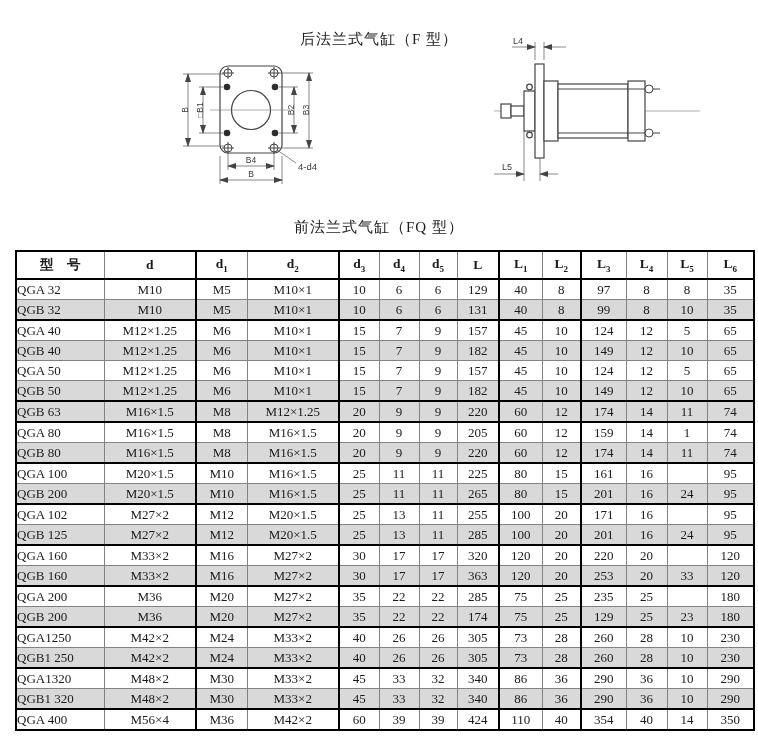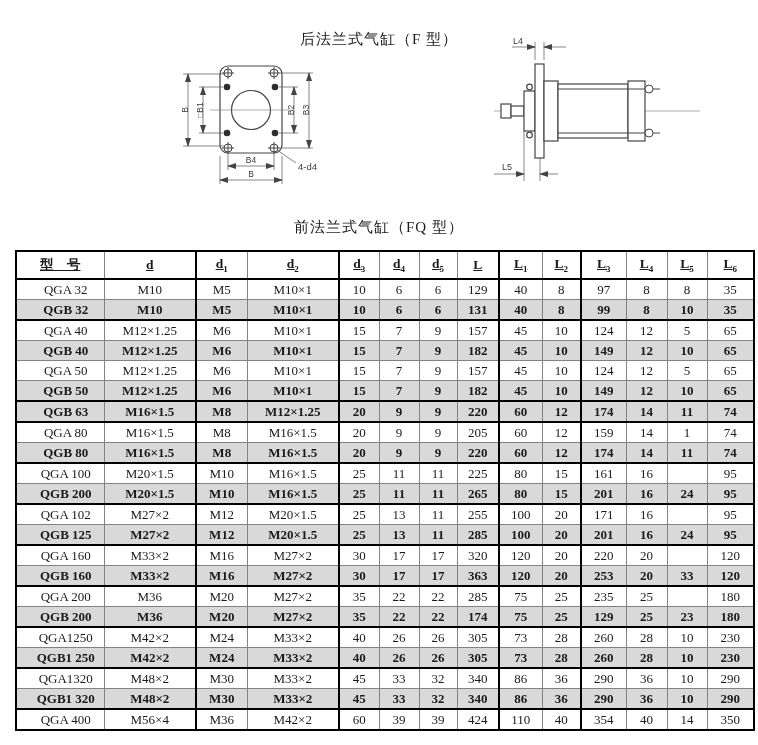--- a/index.html
+++ b/index.html
@@ -12,30 +12,30 @@
   
   svg text{font-family:"Liberation Sans","DejaVu Sans",sans-serif;fill:#3c3c3c;}
   #front-svg{position:absolute;left:160px;top:42px;}
   #side-svg{position:absolute;left:476px;top:34px;}
   
   #spec-table{position:absolute;left:15px;top:250px;width:738px;
               border-collapse:collapse;table-layout:fixed;
               border:2px solid #000;font-size:13px;}
   #spec-table th,#spec-table td{border:1px solid #828282;height:19px;padding:0;
               text-align:center;white-space:nowrap;overflow:hidden;line-height:1;}
-  #spec-table th{height:26px;font-weight:bold;font-size:13.5px;background:#fff;text-decoration:underline;}
+  #spec-table th{height:26px;font-weight:bold;font-size:13.5px;background:#fff;}
   #spec-table thead th{border-bottom:2px solid #000;}
   #spec-table th sub,#spec-table td sub{font-size:9px;}
   #spec-table th:nth-child(2),#spec-table td:nth-child(2),
   #spec-table th:nth-child(4),#spec-table td:nth-child(4),
   #spec-table th:nth-child(8),#spec-table td:nth-child(8),
   #spec-table th:nth-child(10),#spec-table td:nth-child(10){border-right:2px solid #000;}
-  #spec-table tr.shaded{background:#d9d9d9;font-weight:bold;}
+  #spec-table tr.shaded{background:#d9d9d9;}
   #spec-table tr.group-end td{border-bottom:2px solid #000;}
-  #spec-table td.model{text-align:center;padding-left:11px;}
+  #spec-table td.model{text-align:left;}
   
   col.c0{width:88px;}col.c1{width:92px;}col.c2{width:51px;}col.c3{width:92px;}
   col.c4{width:40px;}col.c5{width:40px;}col.c6{width:38px;}col.c7{width:42px;}
   col.c8{width:43px;}col.c9{width:39px;}col.c10{width:45px;}col.c11{width:41px;}
   col.c12{width:40px;}col.c13{width:47px;}
 </style>
 </head>
 <body>
 
 <div id="page">

